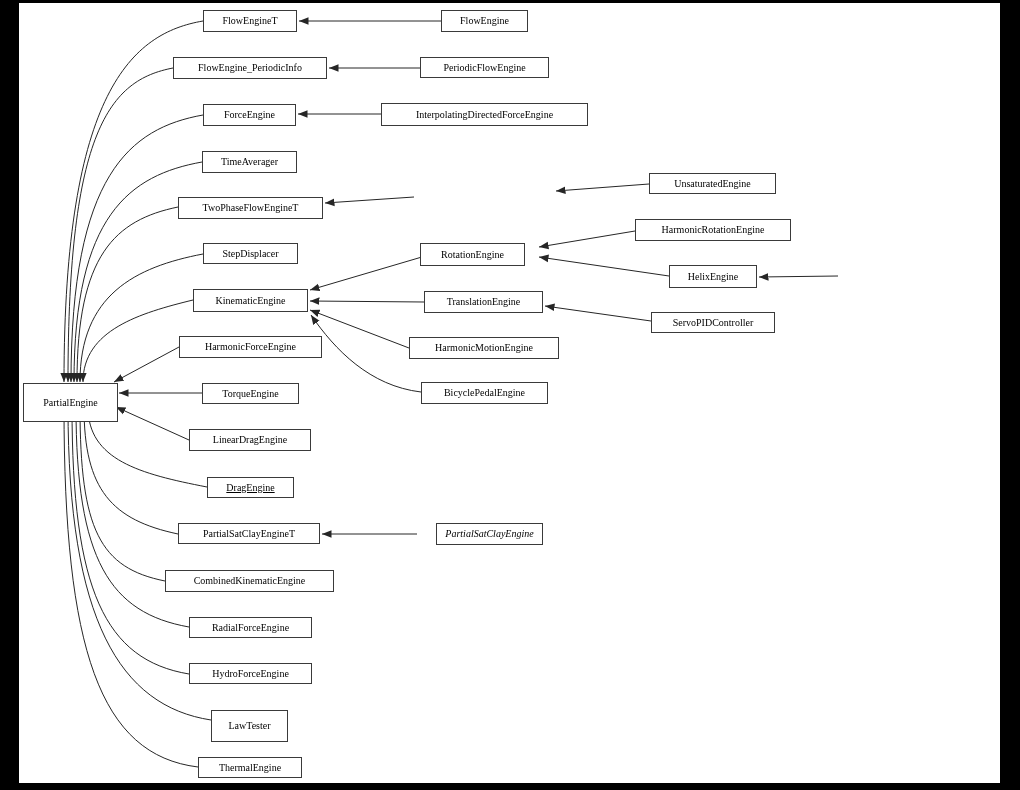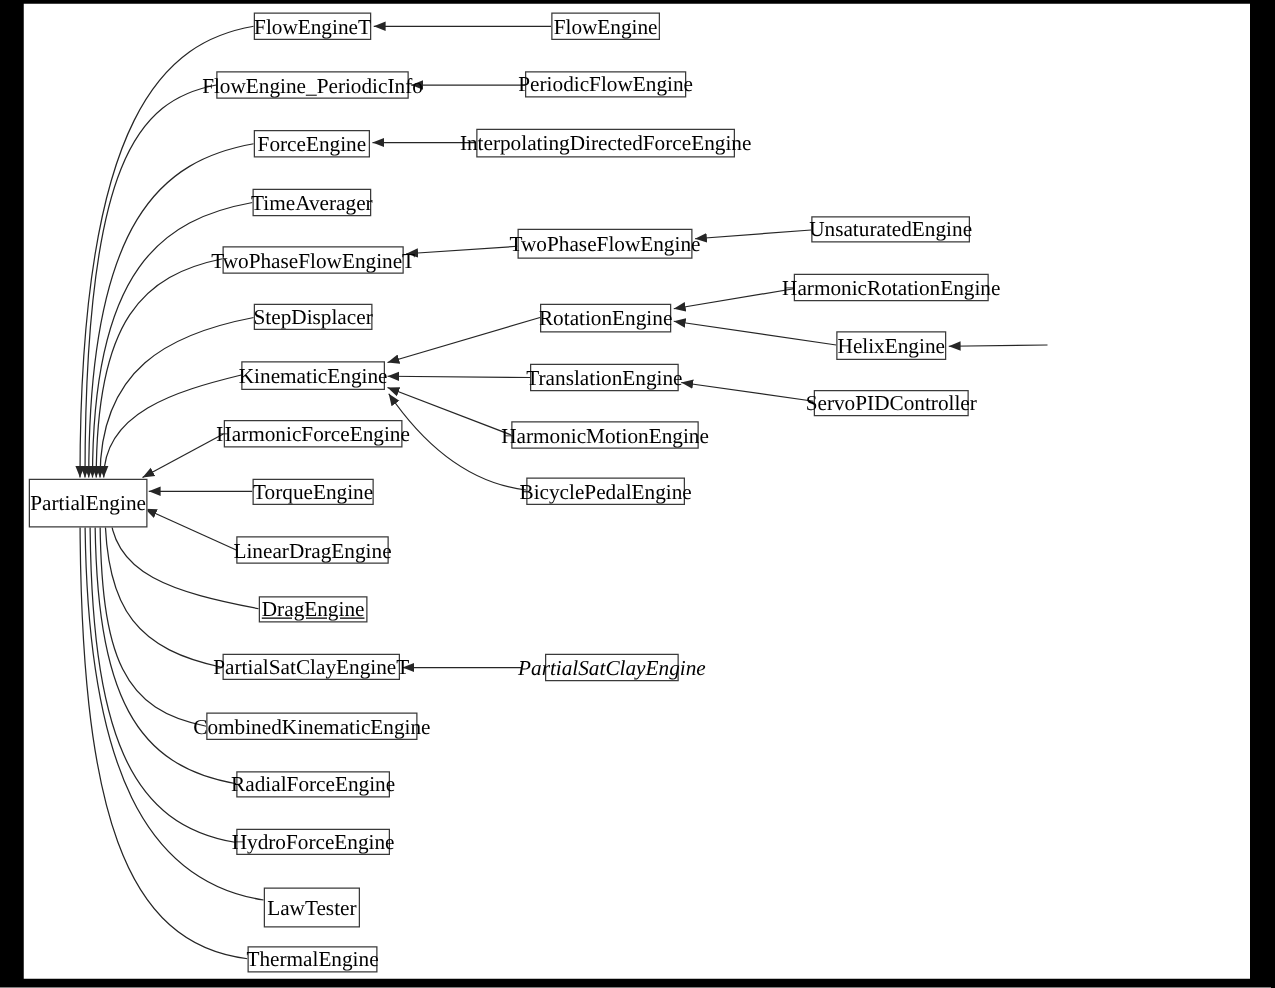--- a/index.html
+++ b/index.html
@@ -30,21 +30,21 @@
   .nodes-layer { position: absolute; left:0; top:0; width:1020px; height:790px; }
   .node {
     position: absolute;
     box-sizing: border-box;
     display: flex;
     align-items: center;
     justify-content: center;
     background: var(--node-fill, #fff);
     border: 1px solid var(--node-border, #3a3a3a);
     color: var(--text-color, #000);
-    font-size: 17px;
+    font-size: 10px;
     line-height: 1;
     white-space: nowrap;
     cursor: pointer;
   }
   .node.current { cursor: default; }
 </style>
 </head>
 <body>
 
 <div class="stage">
@@ -104,22 +104,21 @@
       <div class="node" style="left: 207px; top: 477px; width: 87px; height: 21px; text-decoration: underline;">DragEngine</div>
       <div class="node" style="left: 178px; top: 523px; width: 142px; height: 21px;">PartialSatClayEngineT</div>
       <div class="node" style="left: 165px; top: 570px; width: 169px; height: 22px;">CombinedKinematicEngine</div>
       <div class="node" style="left: 189px; top: 617px; width: 123px; height: 21px;">RadialForceEngine</div>
       <div class="node" style="left: 189px; top: 663px; width: 123px; height: 21px;">HydroForceEngine</div>
       <div class="node" style="left: 211px; top: 710px; width: 77px; height: 32px;">LawTester</div>
       <div class="node" style="left: 198px; top: 757px; width: 104px; height: 21px;">ThermalEngine</div>
       <div class="node" style="left: 441px; top: 10px; width: 87px; height: 22px;">FlowEngine</div>
       <div class="node" style="left: 420px; top: 57px; width: 129px; height: 21px;">PeriodicFlowEngine</div>
       <div class="node" style="left: 381px; top: 103px; width: 207px; height: 23px;">InterpolatingDirectedForceEngine</div>
-      <div class="node" style="left: 414px; top: 183px; width: 140px; height: 24px;">TwoPhaseFlowEngine</div>
-      <div class="node" style="left: 432px; top: 243px; width: 105px; height: 23px; text-align: right;">RotationEngine</div>
+      <div class="node" style="left: 420px; top: 243px; width: 105px; height: 23px; text-align: right;">RotationEngine</div>
       <div class="node" style="left: 424px; top: 291px; width: 119px; height: 22px;">TranslationEngine</div>
       <div class="node" style="left: 409px; top: 337px; width: 150px; height: 22px;">HarmonicMotionEngine</div>
       <div class="node" style="left: 421px; top: 382px; width: 127px; height: 22px;">BicyclePedalEngine</div>
       <div class="node" style="left: 436px; top: 523px; width: 107px; height: 22px; font-style: italic;">PartialSatClayEngine</div>
       <div class="node" style="left: 649px; top: 173px; width: 127px; height: 21px;">UnsaturatedEngine</div>
       <div class="node" style="left: 635px; top: 219px; width: 156px; height: 22px;">HarmonicRotationEngine</div>
       <div class="node" style="left: 669px; top: 265px; width: 88px; height: 23px;">HelixEngine</div>
       <div class="node" style="left: 651px; top: 312px; width: 124px; height: 21px;">ServoPIDController</div>
     </div>
 </div>

